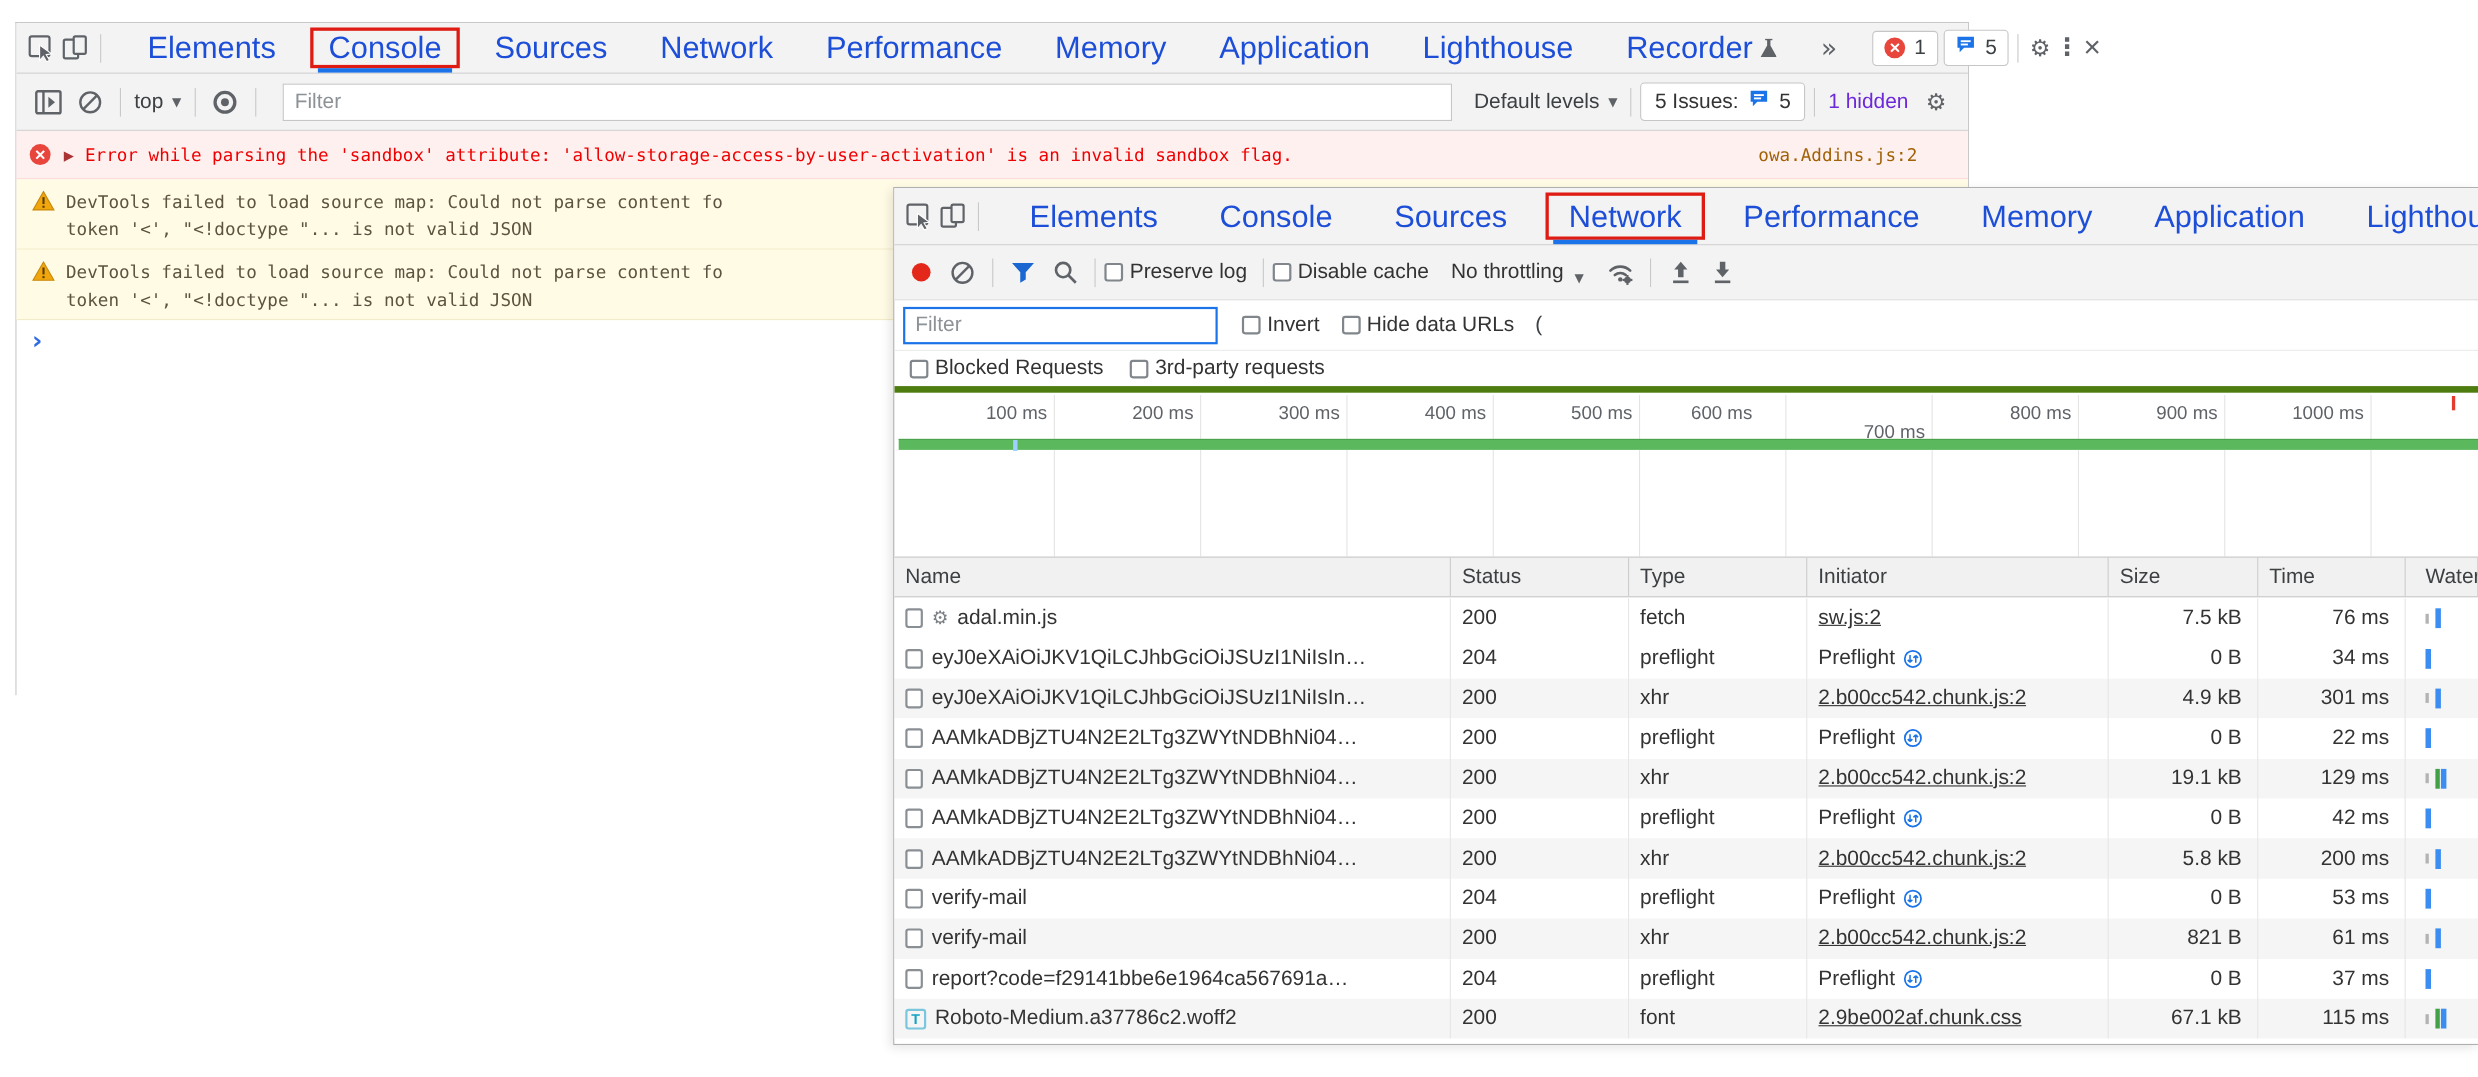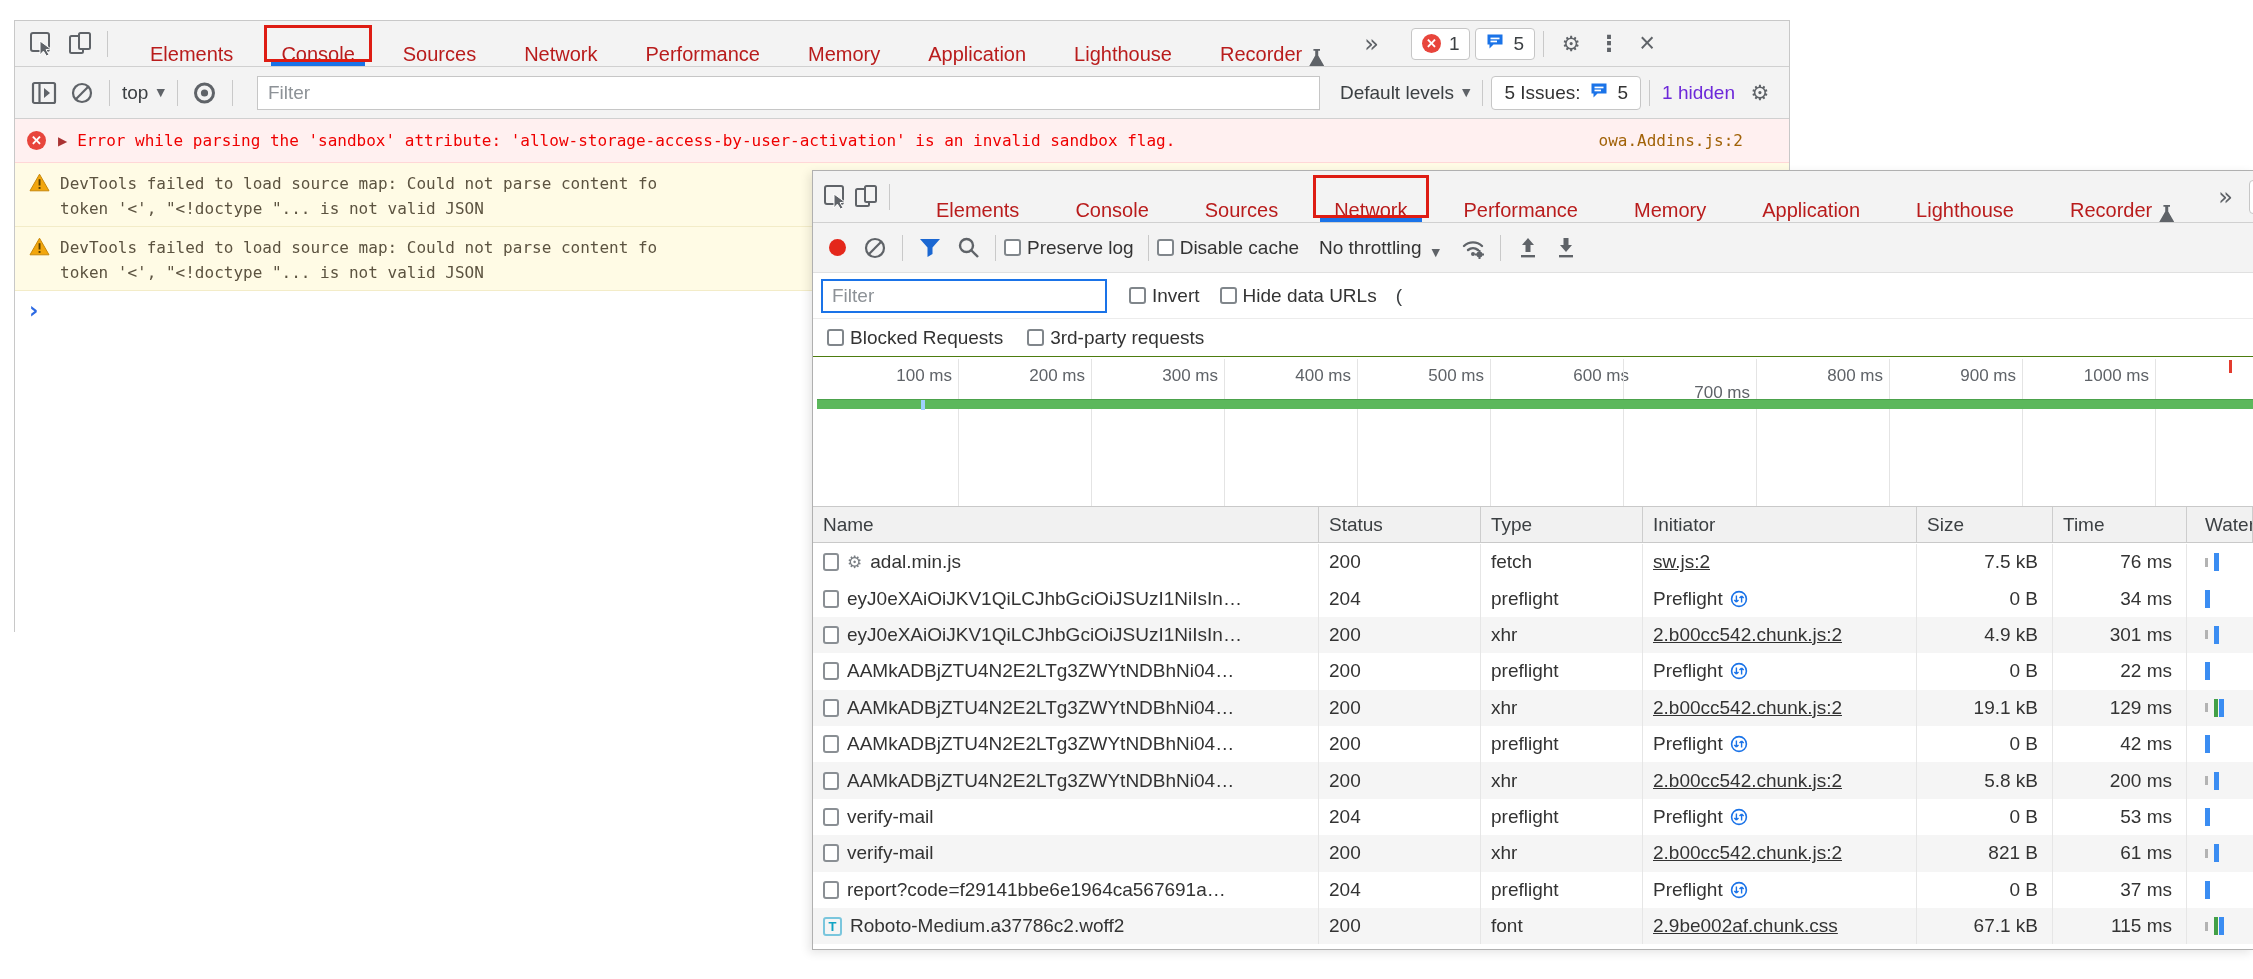--- a/index.html
+++ b/index.html
@@ -12,21 +12,21 @@
         box-shadow:-3px 3px 9px rgba(0,0,0,.10);overflow:hidden}
   .sym{font-family:"DejaVu Sans",sans-serif}
   .mono{font-family:"DejaVu Sans Mono","Liberation Mono",monospace}
   
   .tabbar{display:flex;align-items:center;background:#f3f3f3;border-bottom:1px solid #d0d0d0;padding:0 8px;position:relative}
   #win1 .tabbar{height:46px}
   #win2 .tabbar{height:52px}
   .tbicon{display:inline-flex;align-items:center;justify-content:center;width:34px;height:34px;margin:0 2px;color:#5f6368;font-size:21px}
   .vsep{width:1px;height:26px;background:#c9c9c9;margin:0 8px;flex:0 0 1px}
   .tabs{display:flex;align-items:stretch;height:100%;margin-left:10px}
-  .tab{position:relative;display:inline-flex;align-items:flex-end;padding:0 24px;font-size:20px;color:#b91c1c;gap:7px;white-space:nowrap}
+  .tab{position:relative;display:inline-flex;align-items:center;padding:0 24px;font-size:28px;color:#1d4ed8;gap:7px;white-space:nowrap}
   #win2 .tab{padding:0 28px}
   .tab.active::after{content:"";position:absolute;left:14px;right:14px;bottom:0;height:4px;background:#1a73e8}
   .tab.callout::before{content:"";position:absolute;left:7px;right:7px;top:4px;bottom:4px;border:3px solid #de1c13}
   .chev{font-size:24px;color:#5f6368;margin:0 16px}
   .flask{width:15px;height:17px;background:#5f6368;display:inline-block;
          clip-path:polygon(28% 0,72% 0,72% 10%,60% 10%,60% 38%,100% 100%,0 100%,40% 38%,40% 10%,28% 10%)}
   .badges{display:flex;align-items:center;gap:5px;margin-left:16px}
   .badge-pill{display:inline-flex;align-items:center;gap:8px;border:1px solid #c6c6c6;border-radius:4px;
               padding:4px 10px;background:#fff;font-size:19px;color:#3c4043}
   .err-circle{width:19px;height:19px;border-radius:50%;background:#e8453c;color:#fff;display:inline-flex;
@@ -58,21 +58,21 @@
   .recdot{width:17px;height:17px;border-radius:50%;background:#e4271b;margin:0 10px 0 4px}
   .cb{width:17px;height:17px;border:2px solid #80868b;border-radius:3px;background:#fff;flex:0 0 17px}
   .cblab{margin:0 6px;white-space:nowrap}
   .throt{display:inline-flex;align-items:flex-end;gap:10px;margin-left:14px;white-space:nowrap}
   .filterrow{display:flex;align-items:center;height:46px;padding:0 8px;font-size:19px;border-bottom:1px solid #ececec}
   #f2{width:286px;height:34px;border:2px solid #1a73e8;font-size:19px;padding:0 9px;outline:none;
       font-family:"Liberation Sans",sans-serif;background:#fff;margin-right:22px}
   #chips{display:flex;align-items:center;gap:0;margin-left:14px}
   .chip{padding:4px 9px;margin:0 4px;color:#3c4043;white-space:nowrap}
   .chip.on{background:#dfe1e5;border-radius:4px}
-  .blockedrow{display:flex;align-items:center;height:38px;padding:0 14px;font-size:19px;border-bottom:1px solid #4d7c0f}
+  .blockedrow{display:flex;align-items:center;height:38px;padding:0 14px;font-size:19px;border-bottom:6px solid #4d7c0f}
   
   #ruler{position:absolute;left:0;right:0;top:186px;height:42px}
   .tick-label{position:absolute;top:9px;width:80px;text-align:right;font-size:17px;color:#5f6368}
   .tick-line{position:absolute;top:0;width:1px;background:#e4e4e4}
   #ruler .tick-line{top:2px;height:40px}
   .redtick{position:absolute;left:1416px;top:3px;width:3px;height:13px;background:#e33b2e}
   #greenbar{position:absolute;left:4px;right:0;top:228px;height:10px;background:#5cb85c;border-top:1px solid #4ca24c}
   .bluetick{position:absolute;left:104px;top:0;width:4px;height:10px;background:#9fd0ff}
   #overview{position:absolute;left:0;right:0;top:238px;height:97px}
   #overview .tick-line{height:97px}
@@ -383,21 +383,21 @@
     <span class="tick-label" style="left: 59px;">100 ms</span>
         <span class="tick-line" style="left: 145px;"></span>
         <span class="tick-label" style="left: 192px;">200 ms</span>
         <span class="tick-line" style="left: 278px;"></span>
         <span class="tick-label" style="left: 325px;">300 ms</span>
         <span class="tick-line" style="left: 411px;"></span>
         <span class="tick-label" style="left: 458px;">400 ms</span>
         <span class="tick-line" style="left: 544px;"></span>
         <span class="tick-label" style="left: 591px;">500 ms</span>
         <span class="tick-line" style="left: 677px;"></span>
-        <span class="tick-label" style="left: 736px;">600 ms</span>
+        <span class="tick-label" style="left: 700px;">600 ms</span>
         <span class="tick-line" style="left: 810px;"></span>
         <span class="tick-label" style="left: 857px; margin-top: 17px;">700 ms</span>
         <span class="tick-line" style="left: 943px;"></span>
         <span class="tick-label" style="left: 990px;">800 ms</span>
         <span class="tick-line" style="left: 1076px;"></span>
         <span class="tick-label" style="left: 1123px;">900 ms</span>
         <span class="tick-line" style="left: 1209px;"></span>
         <span class="tick-label" style="left: 1256px;">1000 ms</span>
         <span class="tick-line" style="left: 1342px;"></span>
       </div>

